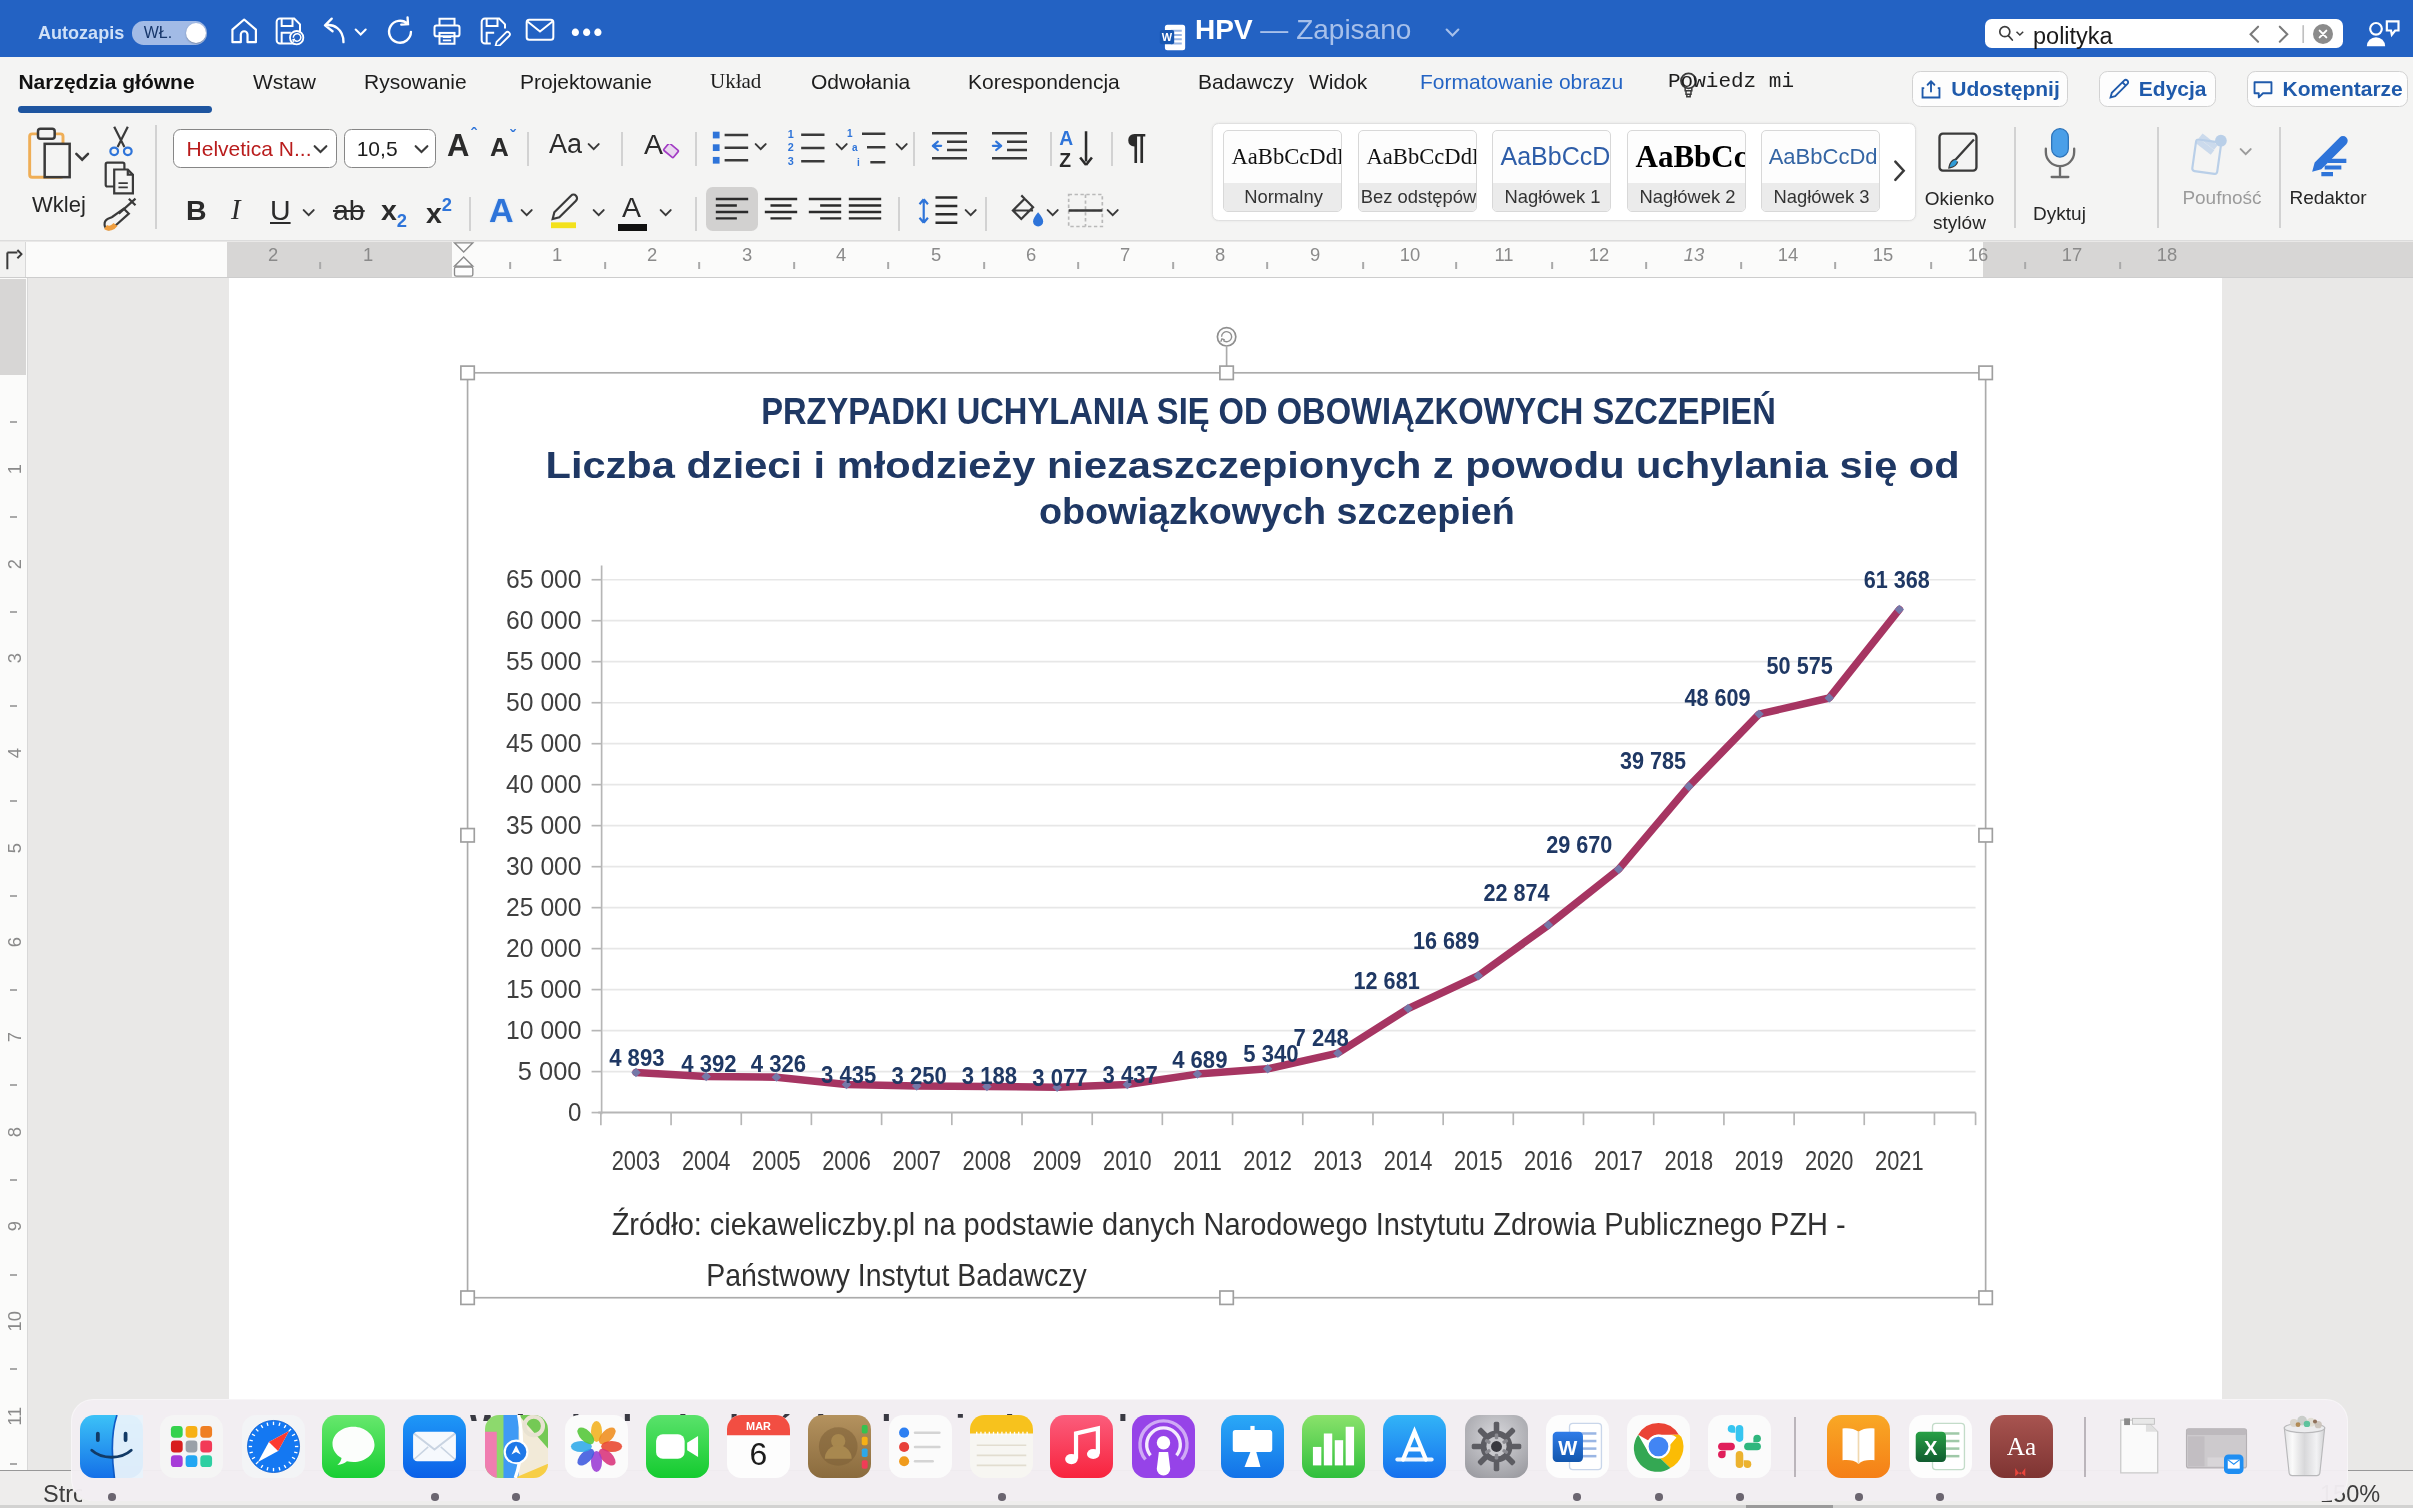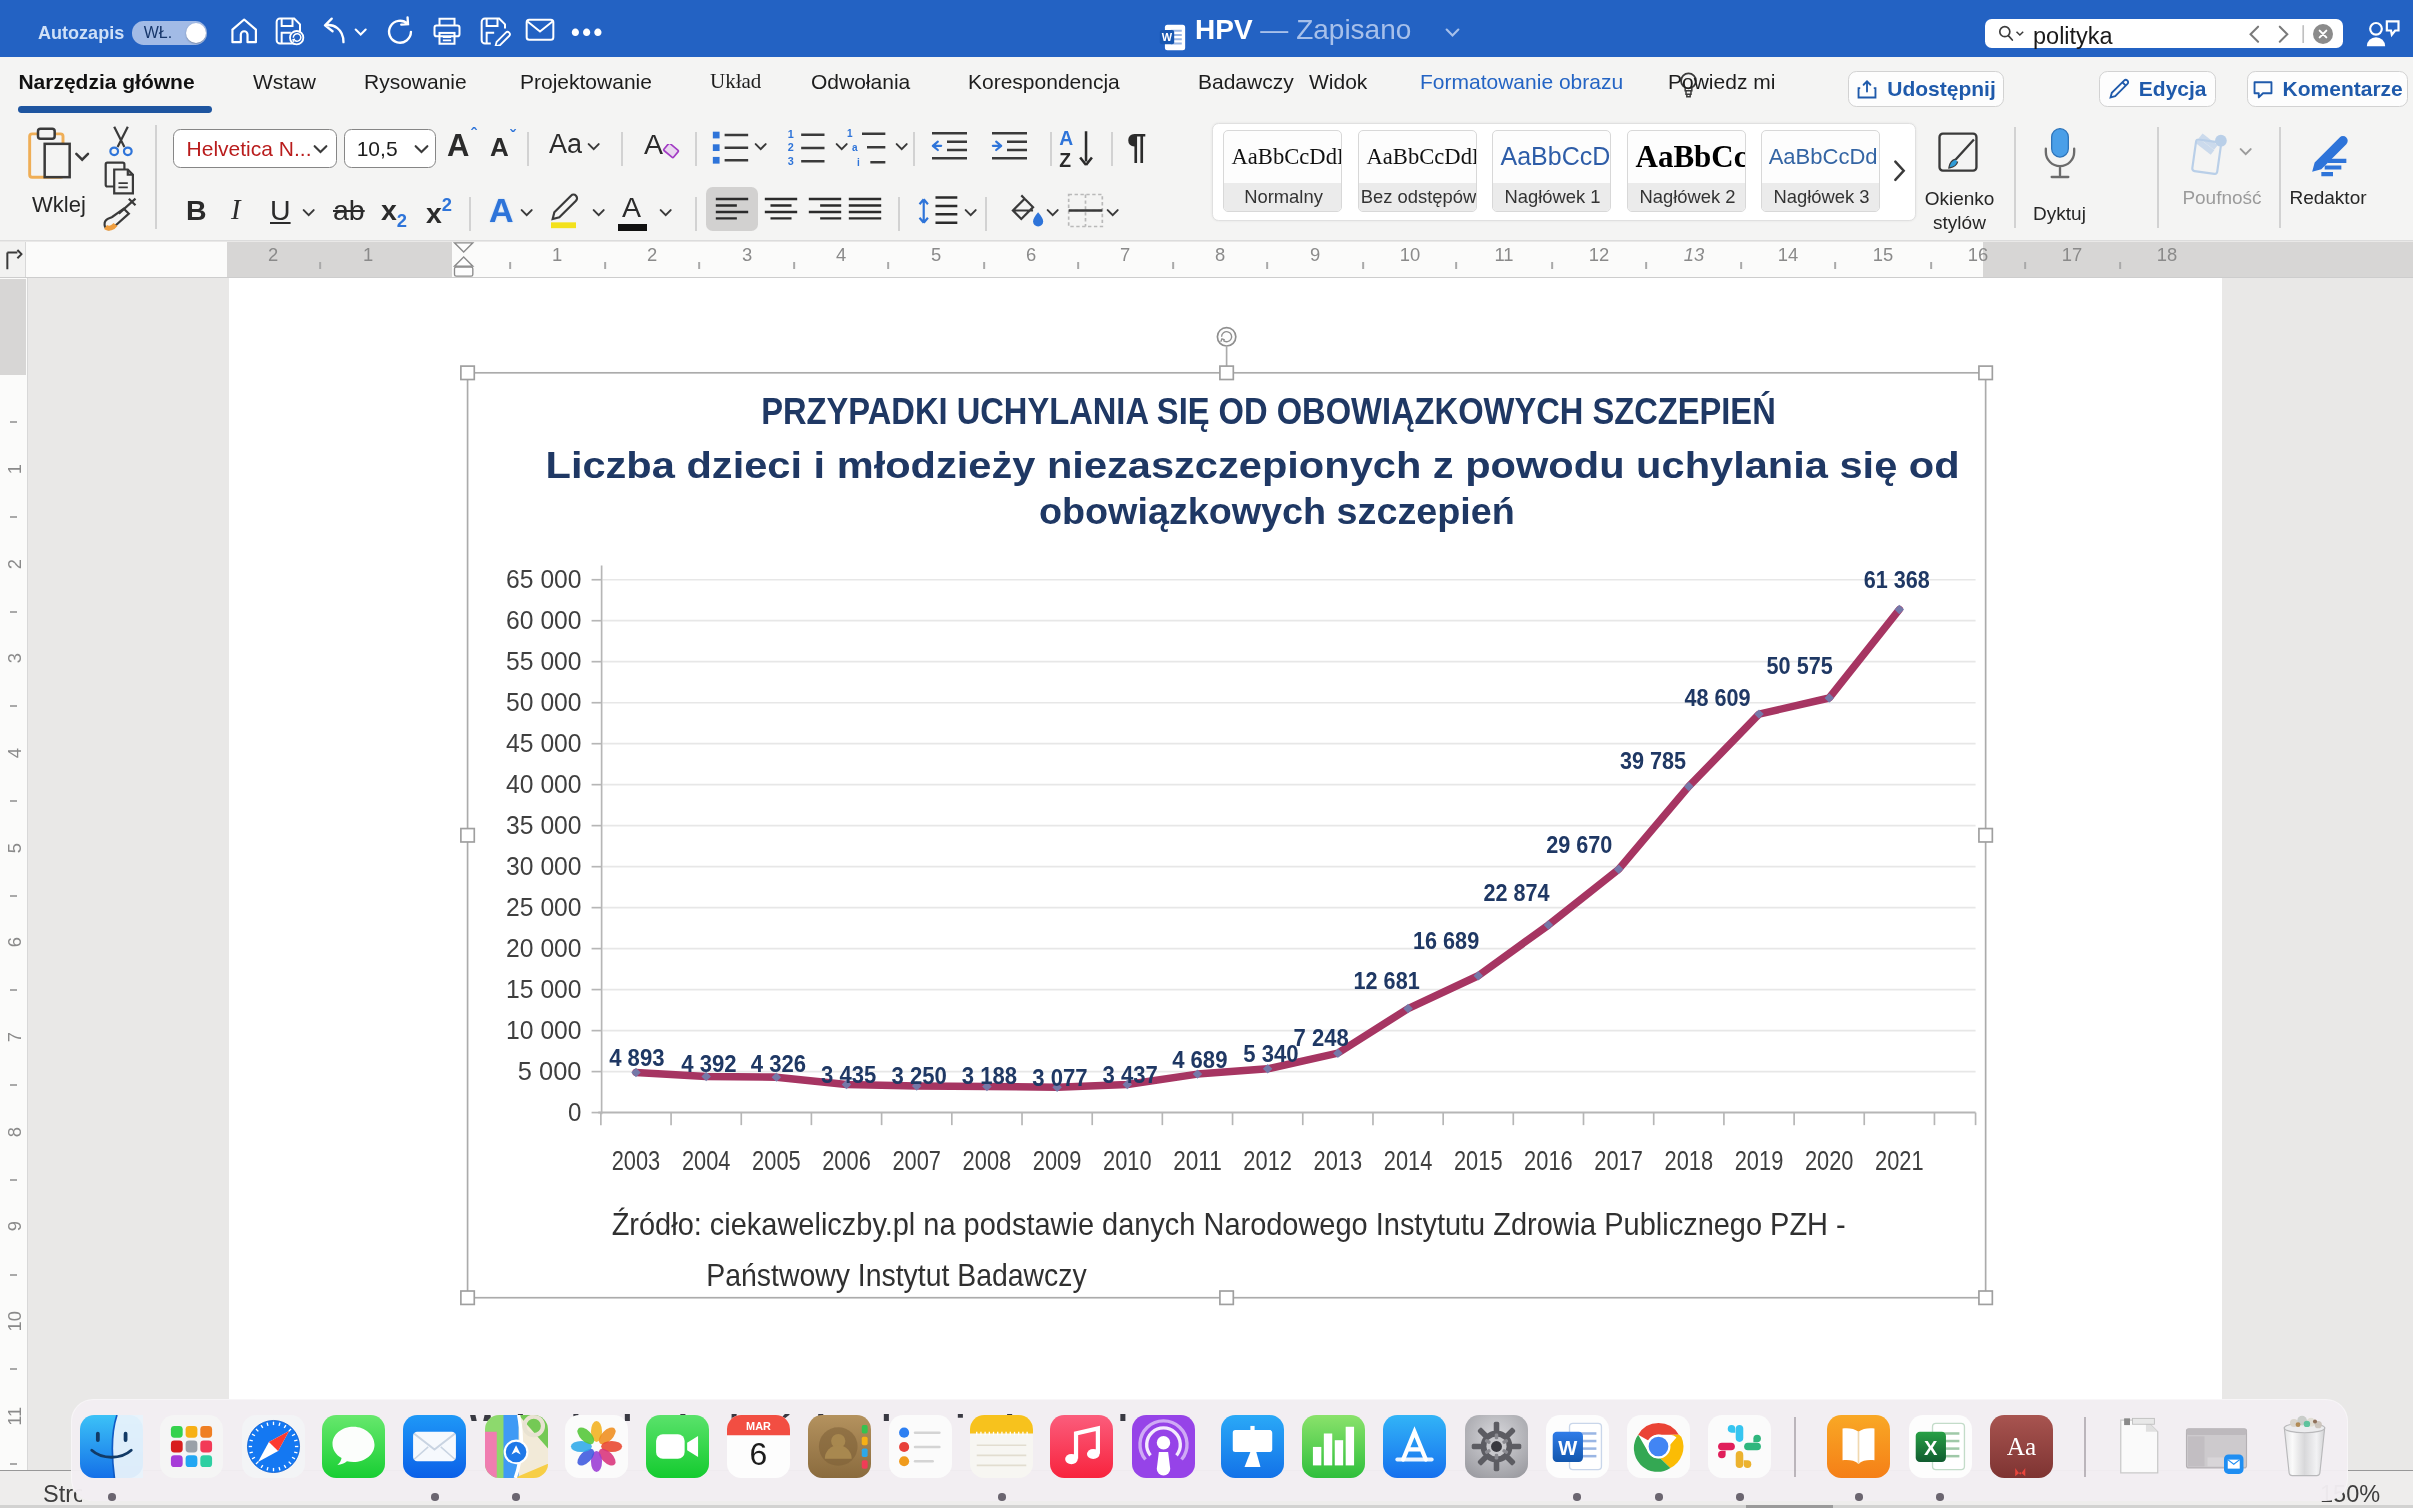--- a/index.html
+++ b/index.html
@@ -125,22 +125,22 @@
     <div class="tab" style="left:710px;font-family:Liberation Serif, serif;">Układ</div>
     <div class="tab" style="left:811px;">Odwołania</div>
     <div class="tab" style="left:968px;">Korespondencja</div>
     <div class="tab" style="left:1198px;">Badawczy</div>
     <div class="tab" style="left:1309px;">Widok</div>
     <div class="tab" style="left:1420px;color:#2464c4;">Formatowanie obrazu</div>
     <svg class="abs" style="left:1676px;top:13.4px;" width="25" height="30" viewBox="0 0 30 36" fill="none" stroke="#3a3a3a" stroke-width="2.2">
         <circle cx="15" cy="13" r="9"></circle>
         <path d="M11 21 v4 h8 v-4 M12 25 v4 h6 v-4 M13 29 v3 h4 v-3" stroke-width="1.8"></path>
       </svg>
-    <div class="tab" style="left:1668px;">Powiedz mi</div>
-    <div class="rbtn" style="left:1848px;width:154px;gap:9px;">
+    <div class="tab" style="left:1668px;font-family:Liberation Mono, monospace;">Powiedz mi</div>
+    <div class="rbtn" style="left:1912px;width:154px;gap:9px;">
       <svg width="22" height="22" viewBox="0 0 26 26" fill="none" stroke="#1f5aab" stroke-width="2.2">
           <path d="M9 8 L13 4 l4 4 M13 4 v12" stroke-linecap="round"></path>
           <path d="M5 12 H3 v11 h20 V12 h-2"></path>
         </svg>
       <span>Udostępnij</span>
     </div>
     <div class="rbtn" style="left:2099px;width:115px;">
       <svg width="22" height="22" viewBox="0 0 26 26" fill="none" stroke="#1f5aab" stroke-width="2.2">
           <path d="M3 23 l1.5-5.5 L19 3 a2.6 2.6 0 0 1 4 4 L8.5 21.5 Z M17 5 l4 4"></path>
         </svg>

